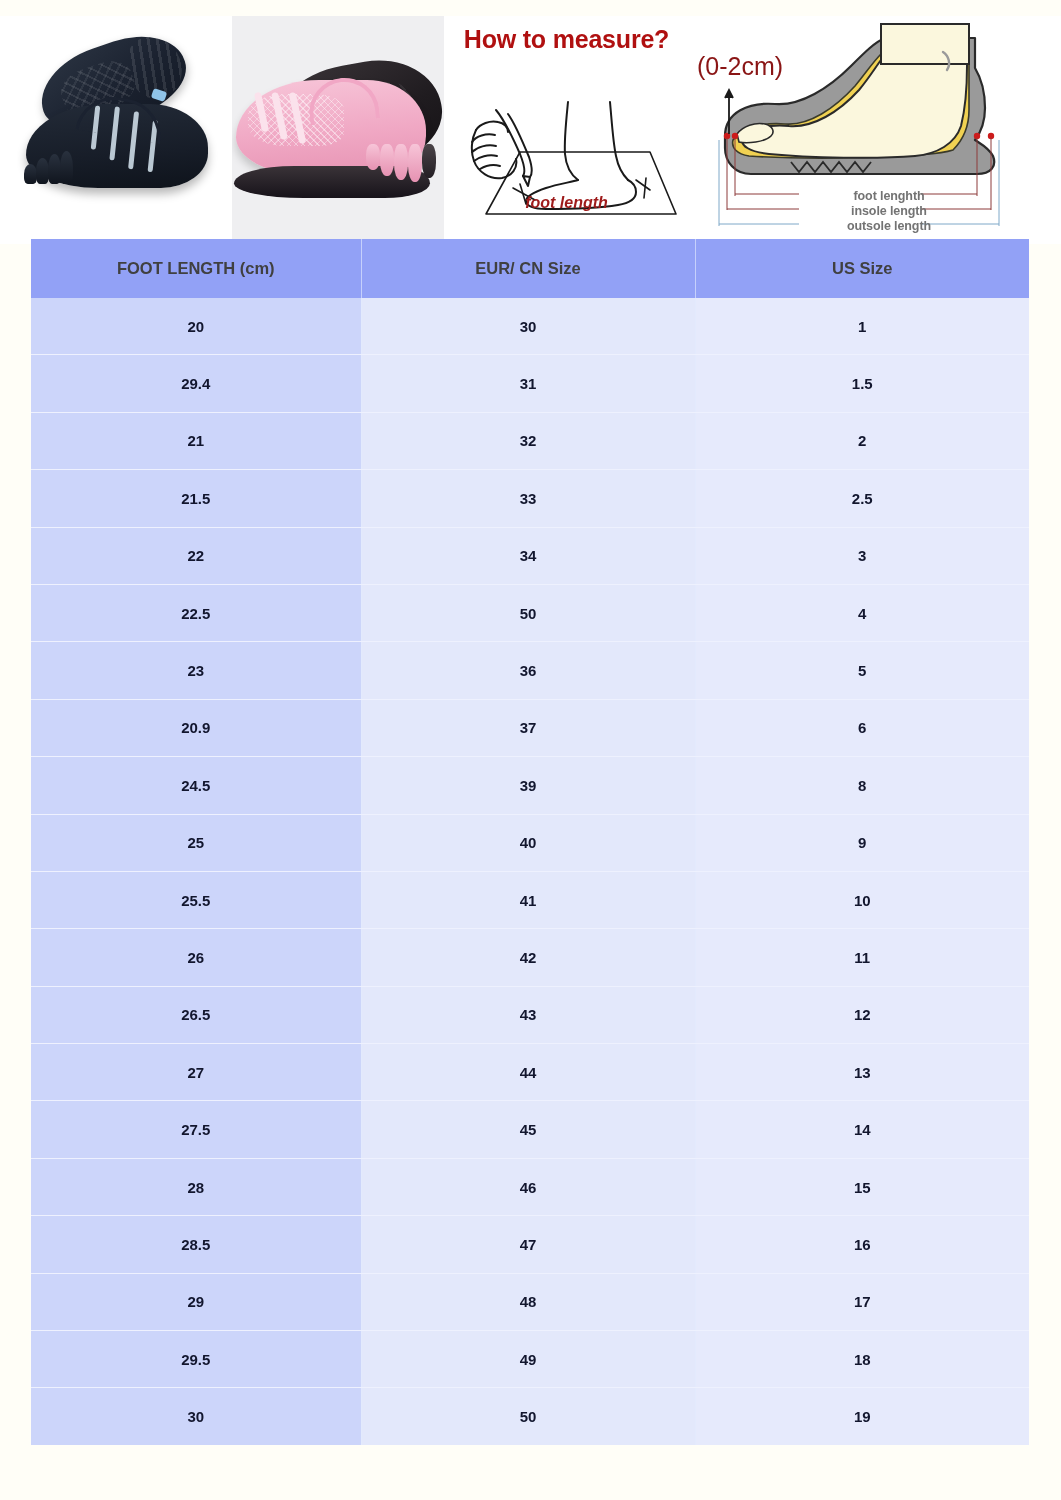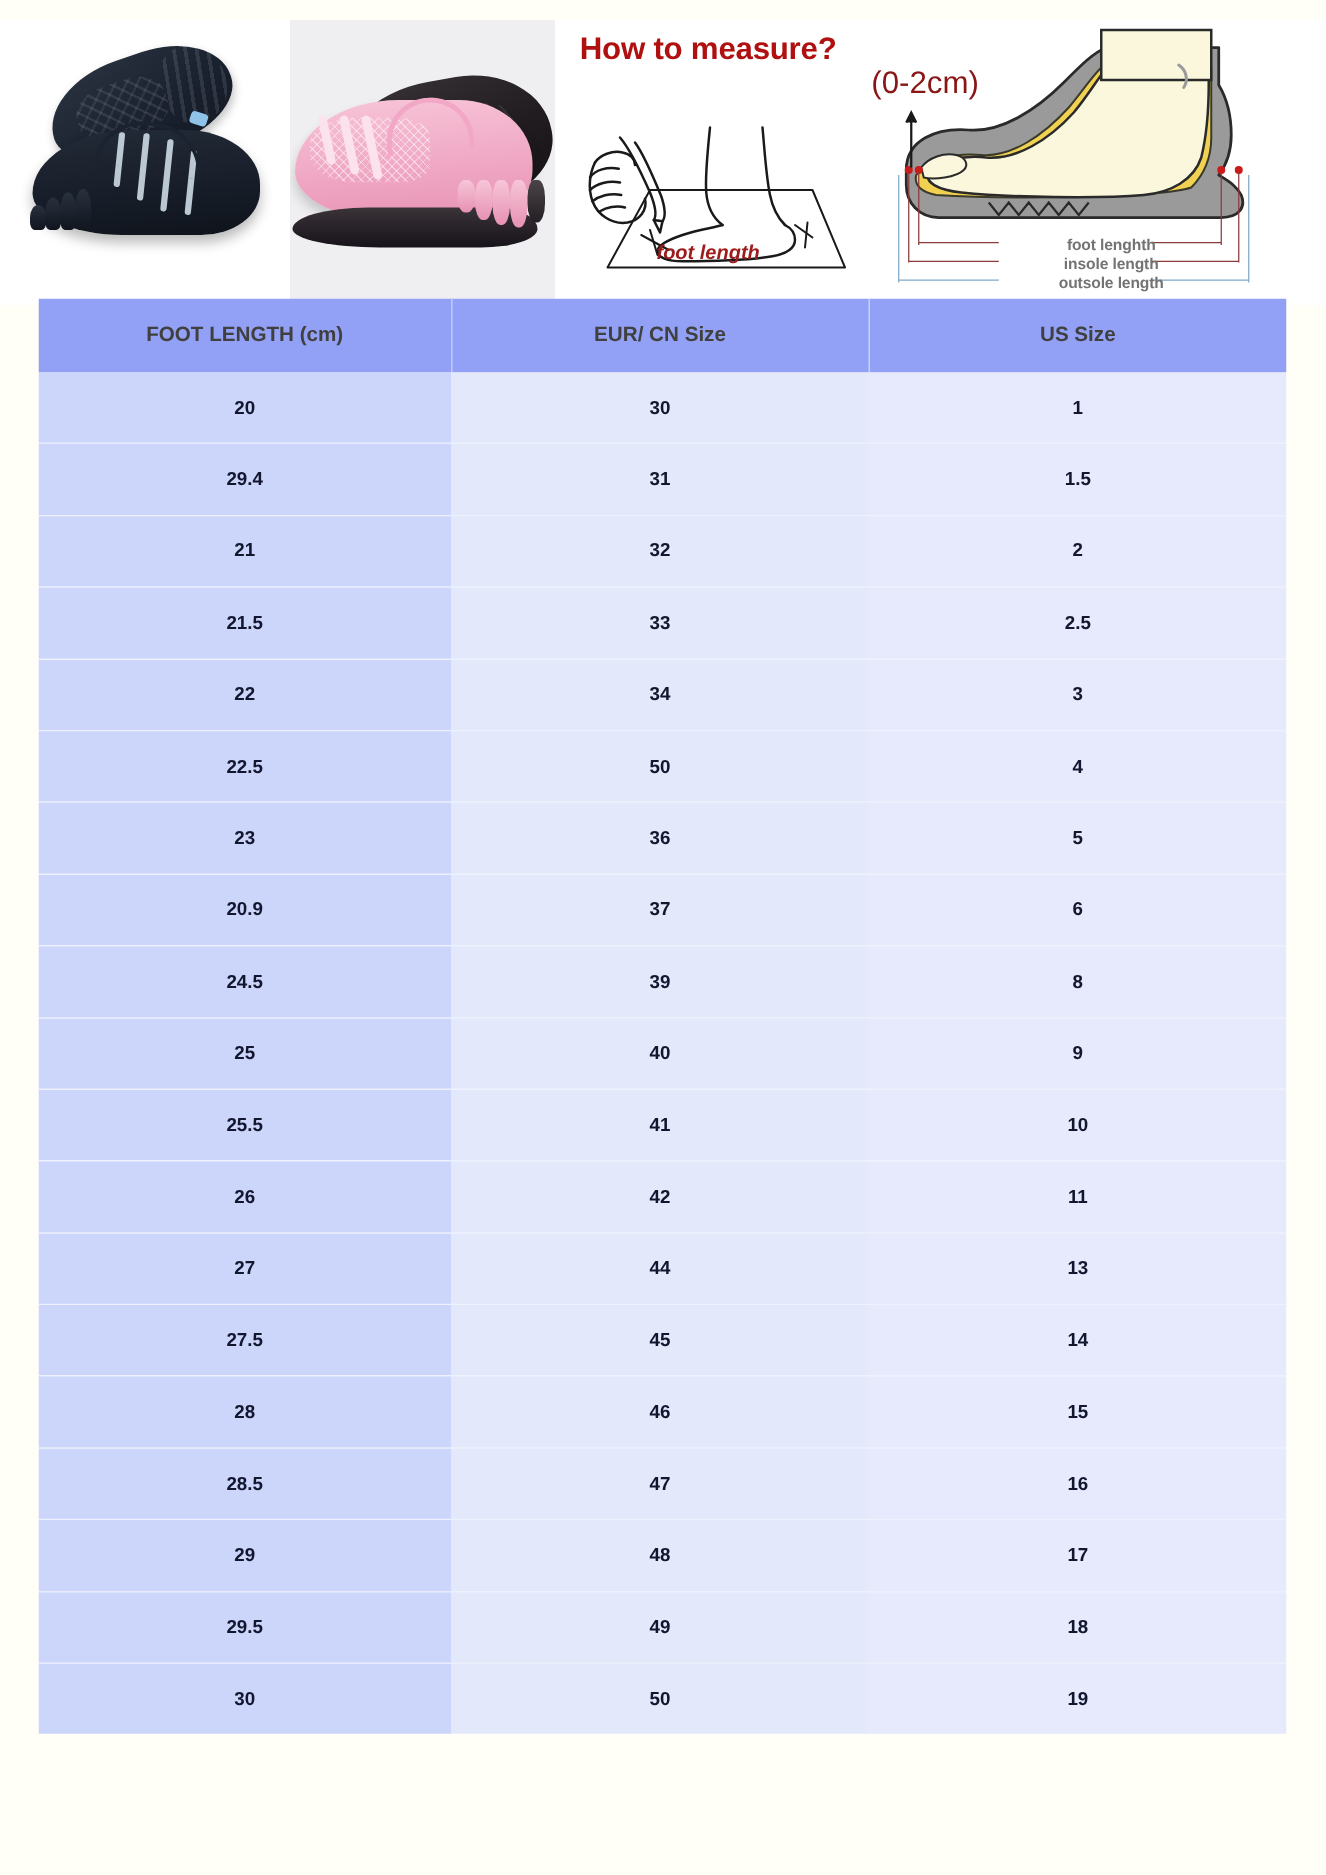--- a/index.html
+++ b/index.html
@@ -522,20 +522,25 @@
           <td>25.5</td>
           <td>41</td>
           <td>10</td>
         </tr>
         <tr>
           <td>26</td>
           <td>42</td>
           <td>11</td>
         </tr>
         <tr>
+          <td>26.5</td>
+          <td>43</td>
+          <td>12</td>
+        </tr>
+        <tr>
           <td>27</td>
           <td>44</td>
           <td>13</td>
         </tr>
         <tr>
           <td>27.5</td>
           <td>45</td>
           <td>14</td>
         </tr>
         <tr>

